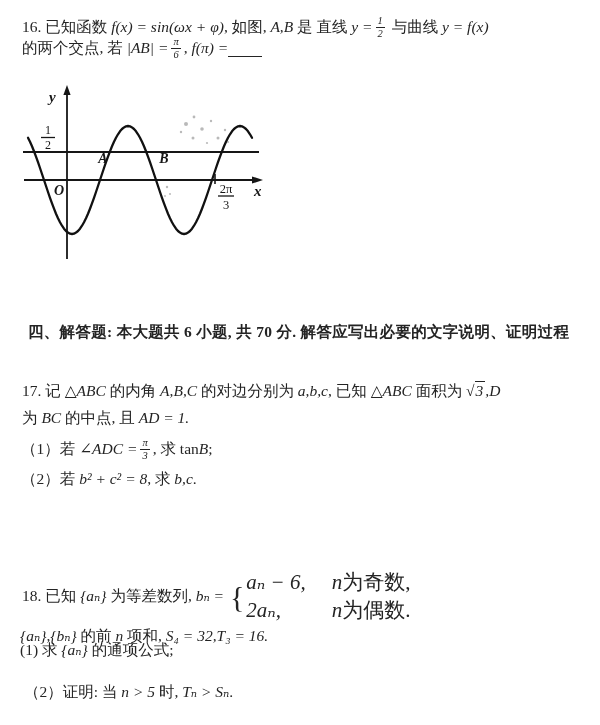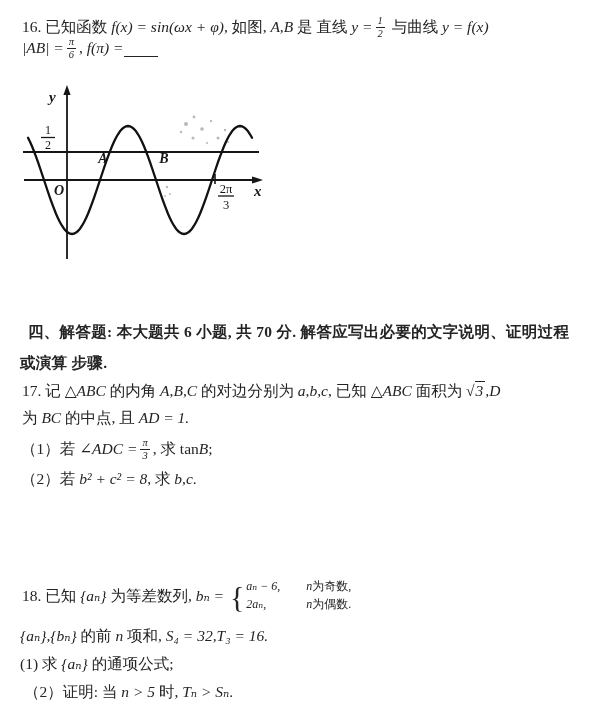--- a/index.html
+++ b/index.html
@@ -24,33 +24,33 @@
   .frac .den{border-top:1px solid #242424;padding:0 2px;}
   .blank{
     display:inline-block;height:17px;border-bottom:1.4px solid #242424;
   }
   .sqrt{font-style:normal;}
   .sqrt .radicand{border-top:1.3px solid #242424;padding:0 2px 0 1px;font-style:italic;}
   .cases{display:inline-flex;align-items:center;}
   .brace{font-size:30px;font-weight:400;line-height:0.9;margin:0 2px 0 2px;font-style:normal;}
   .cases-grid{
     display:grid;grid-template-columns:auto auto;column-gap:26px;row-gap:4px;
-    font-size:12px;line-height:1.15;
+    font-size:21px;line-height:1.15;
   }
   .cases-grid .cell{display:flex;align-items:center;white-space:pre;}
   svg text{font-family:"Liberation Serif","DejaVu Serif",serif;fill:#161616;}
   svg .it{font-style:italic;font-weight:bold;}
 </style>
 </head>
 <body>
 
 <div class="page">
 
   <div class="line" style="top:12px;left:22px;height:30px;"><span class="cn">16. 已知函数 </span><span class="m">f(x) = sin(ωx + φ)</span><span class="cn">, 如图, </span><span class="m">A,B</span><span class="cn"> 是 直线 </span><span class="m">y =</span><span class="frac"><span class="num">1</span><span class="den">2</span></span><span class="cn"> 与曲线 </span><span class="m">y = f(x)</span></div>
-  <div class="line" style="top:33px;left:22px;height:30px;"><span class="m">|AB| =</span><span class="frac"><span class="num">π</span><span class="den">6</span></span><span class="cn">, </span><span class="m">f(π) =</span><span class="blank" style="width: 34px;"></span></div>
+  <div class="line" style="top:33px;left:22px;height:30px;"><span class="cn">的两个交点, 若 </span><span class="m">|AB| =</span><span class="frac"><span class="num">π</span><span class="den">6</span></span><span class="cn">, </span><span class="m">f(π) =</span><span class="blank" style="width: 34px;"></span></div>
 
   <svg style="position:absolute;left:18px;top:84px;" width="252" height="178" viewBox="0 0 252 178">
 
     <line x1="49" y1="6" x2="49" y2="175" stroke="#161616" stroke-width="1.8"></line>
     <polygon points="49,1 45.4,11 52.6,11" fill="#161616"></polygon>
 
     <line x1="6" y1="96" x2="238" y2="96" stroke="#161616" stroke-width="1.8"></line>
     <polygon points="245,96 234,92.4 234,99.6" fill="#161616"></polygon>
 
     <line x1="5" y1="68" x2="241" y2="68" stroke="#161616" stroke-width="1.8"></line>
@@ -82,36 +82,35 @@
         <circle cx="189" cy="59" r="1.1"></circle>
       <circle cx="210" cy="58" r="1.1"></circle>
         <circle cx="163" cy="48" r="1.2"></circle>
       <circle cx="149" cy="103" r="1.2"></circle>
         <circle cx="152" cy="110" r="1"></circle>
       <circle cx="147" cy="112" r="0.9"></circle>
     </g>
   </svg>
 
   <div class="line bold" style="top:318px;left:20px;height:28px;margin-left:8px;">四、解答题: 本大题共 6 小题, 共 70 分. 解答应写出必要的文字说明、证明过程</div>
-  <div class="line bold" style="top:349px;left:20px;height:28px;">或演算 步骤.</div>
 
   <div class="line" style="top:377px;left:22px;height:28px;"><span class="cn">17. 记 △</span><span class="m">ABC</span><span class="cn"> 的内角 </span><span class="m">A,B,C</span><span class="cn"> 的对边分别为 </span><span class="m">a,b,c</span><span class="cn">, 已知 △</span><span class="m">ABC</span><span class="cn"> 面积为 </span><span class="sqrt"><span>√</span><span class="radicand">3</span></span><span class="m">,D</span></div>
   <div class="line" style="top:404px;left:22px;height:28px;"><span class="cn">为 </span><span class="m">BC</span><span class="cn"> 的中点, 且 </span><span class="m">AD = 1.</span></div>
   <div class="line" style="top:434px;left:21px;height:30px;"><span class="cn">（1）若 </span><span class="m">∠ADC =</span><span class="frac"><span class="num">π</span><span class="den">3</span></span><span class="cn">, 求 tan</span><span class="m">B</span><span class="cn">;</span></div>
   <div class="line" style="top:464px;left:21px;height:30px;"><span class="cn">（2）若 </span><span class="m">b² + c² = 8</span><span class="cn">, 求 </span><span class="m">b,c</span><span class="cn">.</span></div>
 
   <div class="line" style="top:573px;left:22px;height:46px;">
     <span><span class="cn">18. 已知 </span><span class="m">{aₙ}</span><span class="cn"> 为等差数列, </span><span class="m">bₙ = </span></span>
     <span class="cases">
       <span class="brace">{</span>
       <span class="cases-grid">
         <span class="cell"><span class="m">aₙ − 6,</span></span>
         <span class="cell"><span class="m">n</span><span class="cn">为奇数,</span></span>
         <span class="cell"><span class="m">2aₙ,</span></span>
         <span class="cell"><span class="m">n</span><span class="cn">为偶数.</span></span>
       </span>
     </span>
   </div>
   <div class="line" style="top:621px;left:20px;height:30px;"><span class="m">{aₙ},{bₙ}</span><span class="cn"> 的前 </span><span class="m">n</span><span class="cn"> 项和, </span><span class="m">S₄ = 32,T₃ = 16.</span></div>
-  <div class="line" style="top:650px;left:20px;height:28px;"><span class="cn">(1) 求 </span><span class="m">{aₙ}</span><span class="cn"> 的通项公式;</span></div>
+  <div class="line" style="top:636px;left:20px;height:28px;"><span class="cn">(1) 求 </span><span class="m">{aₙ}</span><span class="cn"> 的通项公式;</span></div>
   <div class="line" style="top:678px;left:24px;height:28px;"><span class="cn">（2）证明: 当 </span><span class="m">n &gt; 5</span><span class="cn"> 时, </span><span class="m">Tₙ &gt; Sₙ</span><span class="cn">.</span></div>
 
 </div>
 
 </body></html>

